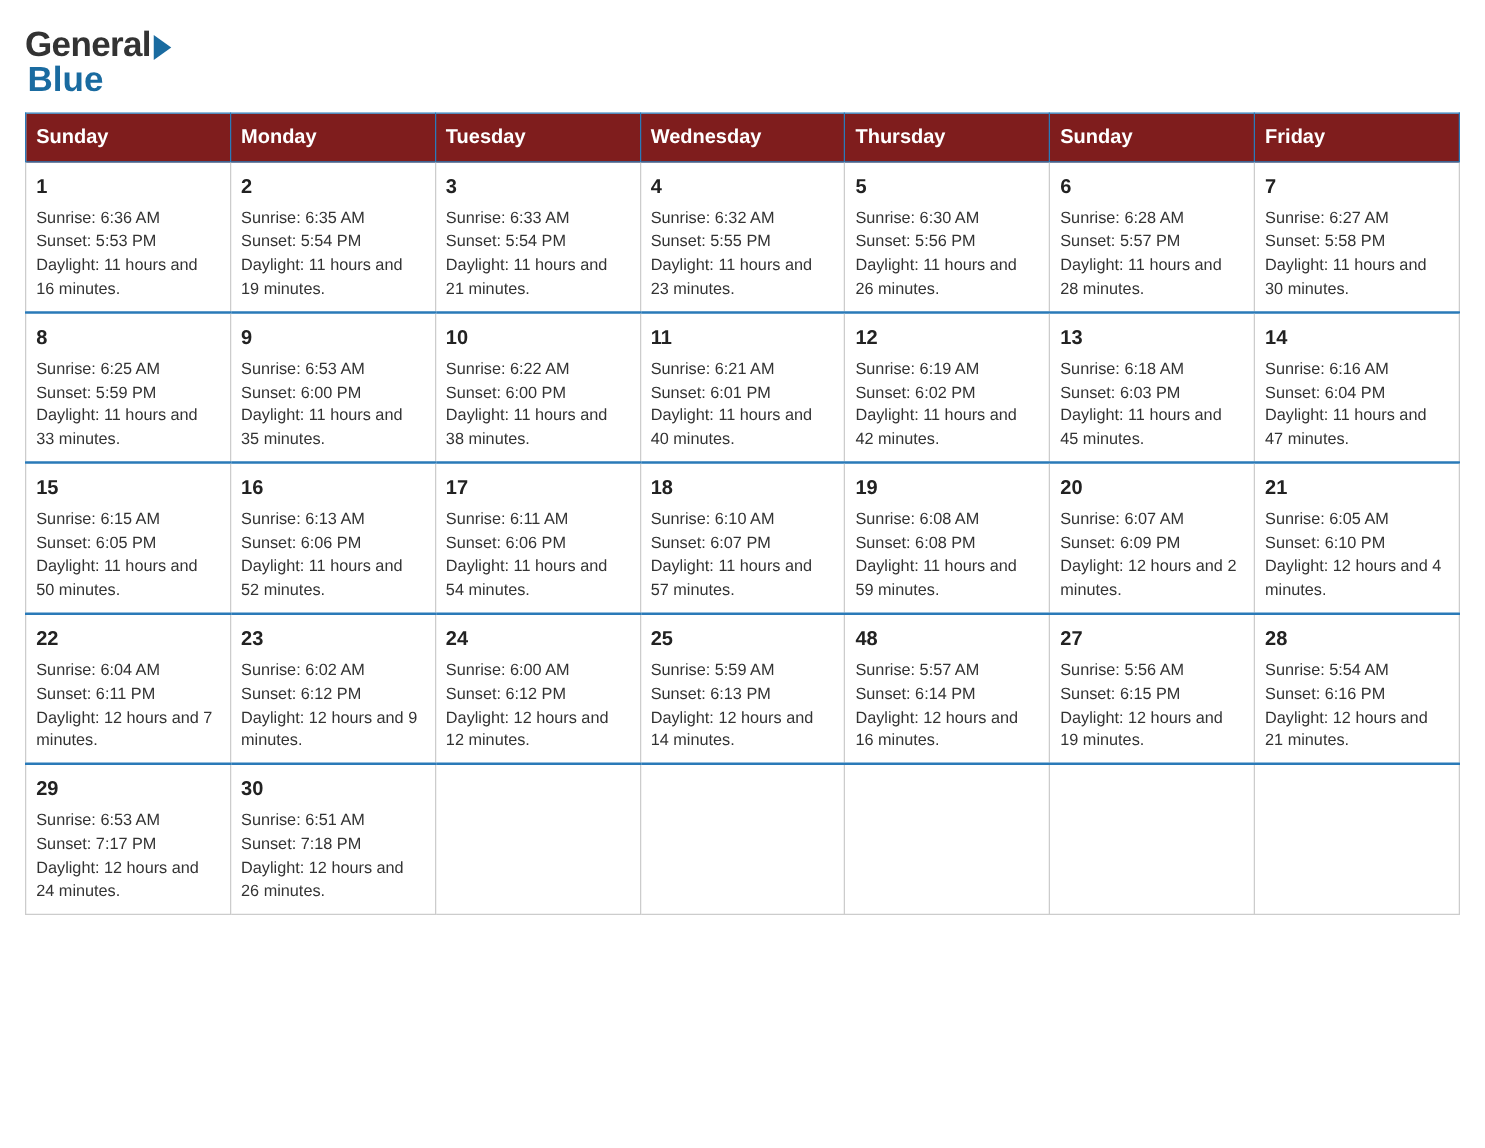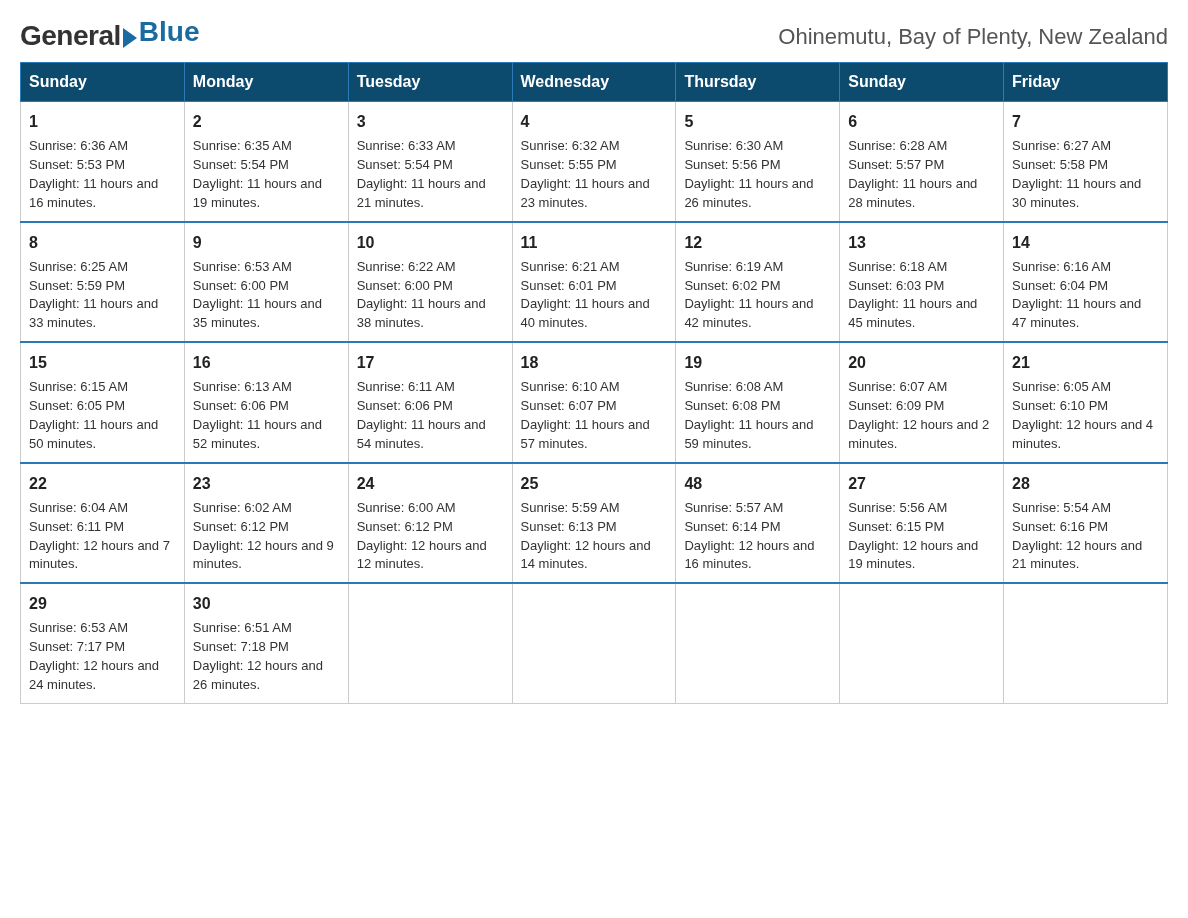--- a/index.html
+++ b/index.html
@@ -11,21 +11,21 @@
       padding: 20px;
     }
     .header {
       display: flex;
       justify-content: space-between;
       align-items: flex-start;
       margin-bottom: 10px;
     }
     .logo {
       display: flex;
-      flex-direction: row;
+      flex-direction: column;
       align-items: flex-start;
     }
     .logo-text {
       display: flex;
       align-items: center;
     }
     .logo-general {
       font-size: 28px;
       font-weight: bold;
       color: #333;
@@ -60,21 +60,21 @@
       font-size: 22px;
       color: #555;
       margin-top: 4px;
     }
     .calendar {
       width: 100%;
       border-collapse: collapse;
       margin-top: 10px;
     }
     .calendar th {
-      background-color: #0c4a6e;
+      background-color: #7f1d1d;
       color: #fff;
       font-size: 16px;
       font-weight: bold;
       padding: 10px 8px;
       text-align: left;
       border: 1px solid #2a7ab8;
     }
     .calendar td {
       vertical-align: top;
       border: 1px solid #ccc;
@@ -105,21 +105,20 @@
 
 <div class="header">
   <div class="logo">
     <div class="logo-text">
       <span class="logo-general">General</span>
       <div class="logo-arrow"></div>
     </div>
     <span class="logo-blue">Blue</span>
   </div>
   <div class="title-section">
-    <div class="location">Ohinemutu, Bay of Plenty, New Zealand</div>
   </div>
 </div>
 
 <table class="calendar">
   <thead>
     <tr>
     <th>Sunday</th>
         <th>Monday</th>
         <th>Tuesday</th>
         <th>Wednesday</th>

